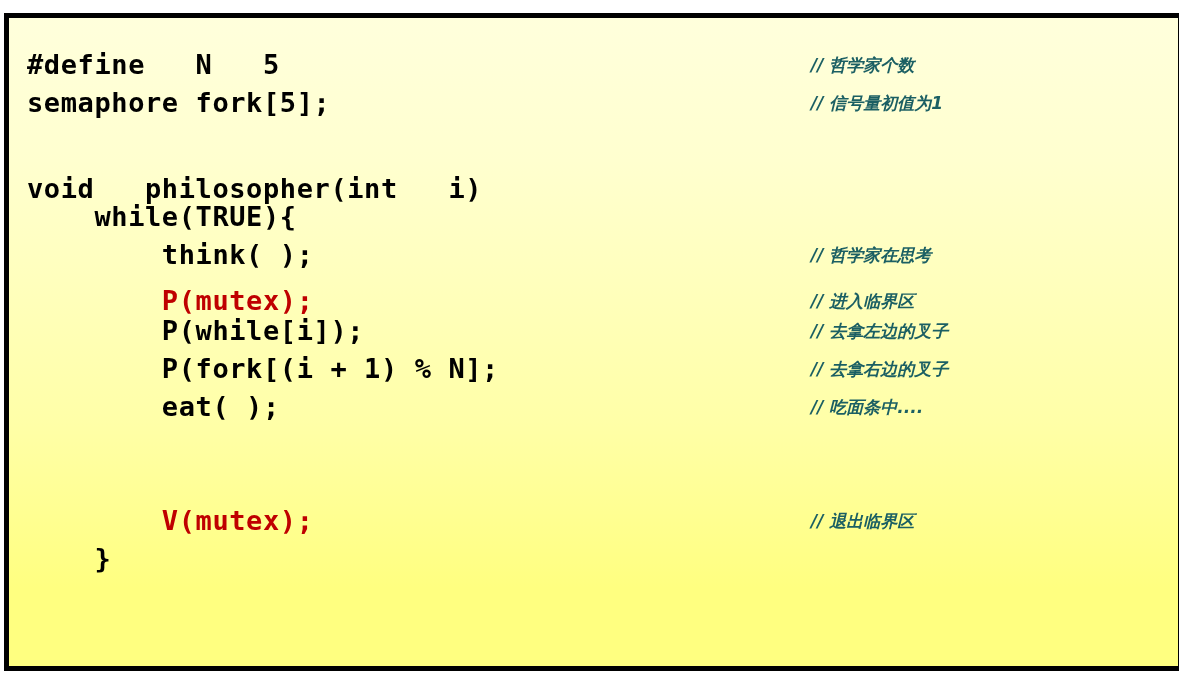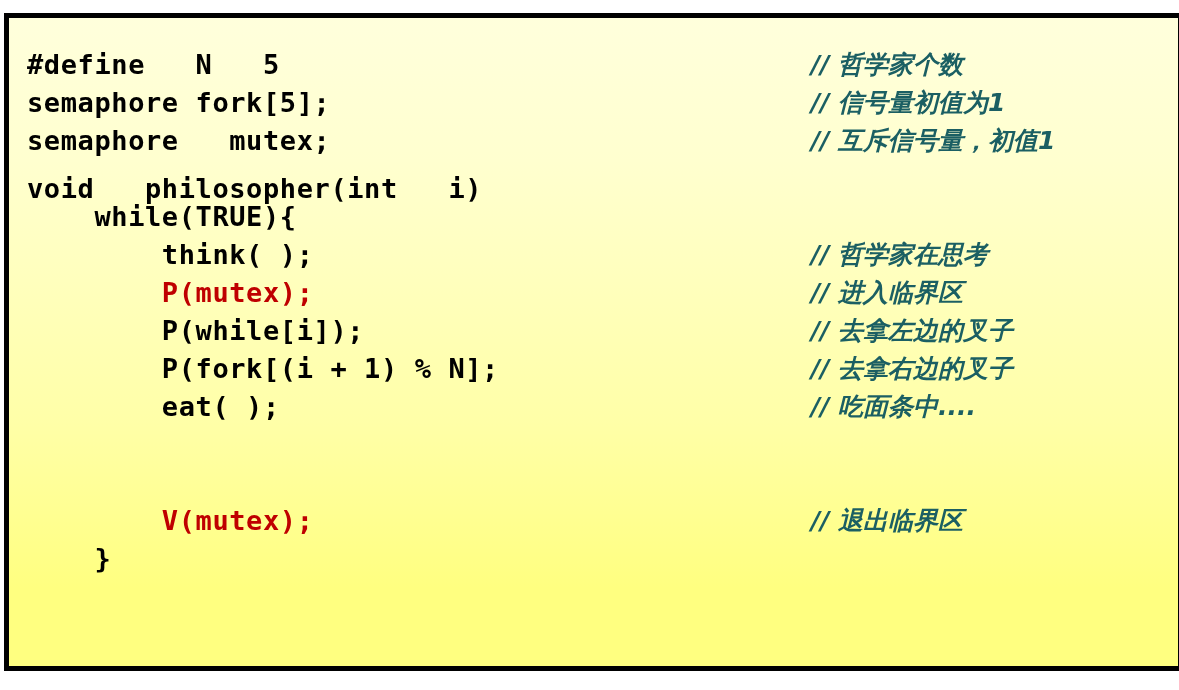--- a/index.html
+++ b/index.html
@@ -55,40 +55,39 @@
   }
   .code-text.red {
     color: #bf0000;
   }
 
   .comment-text {
     position: absolute;
     left: 802px;
     top: 0;
     font-family: "DejaVu Sans", "Liberation Sans", sans-serif;
-    font-size: 25px;
+    font-size: 17px;
     font-weight: bold;
     font-style: italic;
     line-height: 38px;
     white-space: pre;
     color: #1b5f63;
   }
 </style>
 </head>
 <body>
 
 <div id="code-slide">
   <div class="code-area">
       <div class="code-line" style="top: 28px;"><span class="code-text">#define   N   5</span><span class="comment-text">// 哲学家个数</span></div>
       <div class="code-line" style="top: 66px;"><span class="code-text">semaphore fork[5];</span><span class="comment-text">// 信号量初值为1</span></div>
-      <div class="code-line" style="top: 104px;"><span class="code-text">semaphore   mutex;</span><span class="comment-text">// 互斥信号量，初值1</span></div>
       <div class="code-line" style="top: 152px;"><span class="code-text">void   philosopher(int   i)</span></div>
       <div class="code-line" style="top: 180px;"><span class="code-text">    while(TRUE){</span><span class="comment-text"></span></div>
       <div class="code-line" style="top: 218px;"><span class="code-text">        think( );</span><span class="comment-text">// 哲学家在思考</span></div>
-      <div class="code-line" style="top: 256px; text-decoration: underline;"><span class="code-text red">        P(mutex);</span><span class="comment-text">// 进入临界区</span></div>
+      <div class="code-line" style="top: 264px; text-decoration: underline;"><span class="code-text red">        P(mutex);</span><span class="comment-text">// 进入临界区</span></div>
       <div class="code-line" style="top: 294px;"><span class="code-text">        P(while[i]);</span><span class="comment-text">// 去拿左边的叉子</span></div>
       <div class="code-line" style="top: 332px;"><span class="code-text">        P(fork[(i + 1) % N];</span><span class="comment-text">// 去拿右边的叉子</span></div>
       <div class="code-line" style="top: 370px;"><span class="code-text">        eat( );</span><span class="comment-text">// 吃面条中....</span></div>
       <div class="code-line" style="top: 408px;"><span class="code-text"></span><span class="comment-text"></span></div>
       <div class="code-line" style="top: 446px;"><span class="code-text"></span><span class="comment-text"></span></div>
       <div class="code-line" style="top: 484px;"><span class="code-text red">        V(mutex);</span><span class="comment-text">// 退出临界区</span></div>
       <div class="code-line" style="top: 522px;"><span class="code-text">    }</span><span class="comment-text"></span></div>
     </div>
 </div>
 

